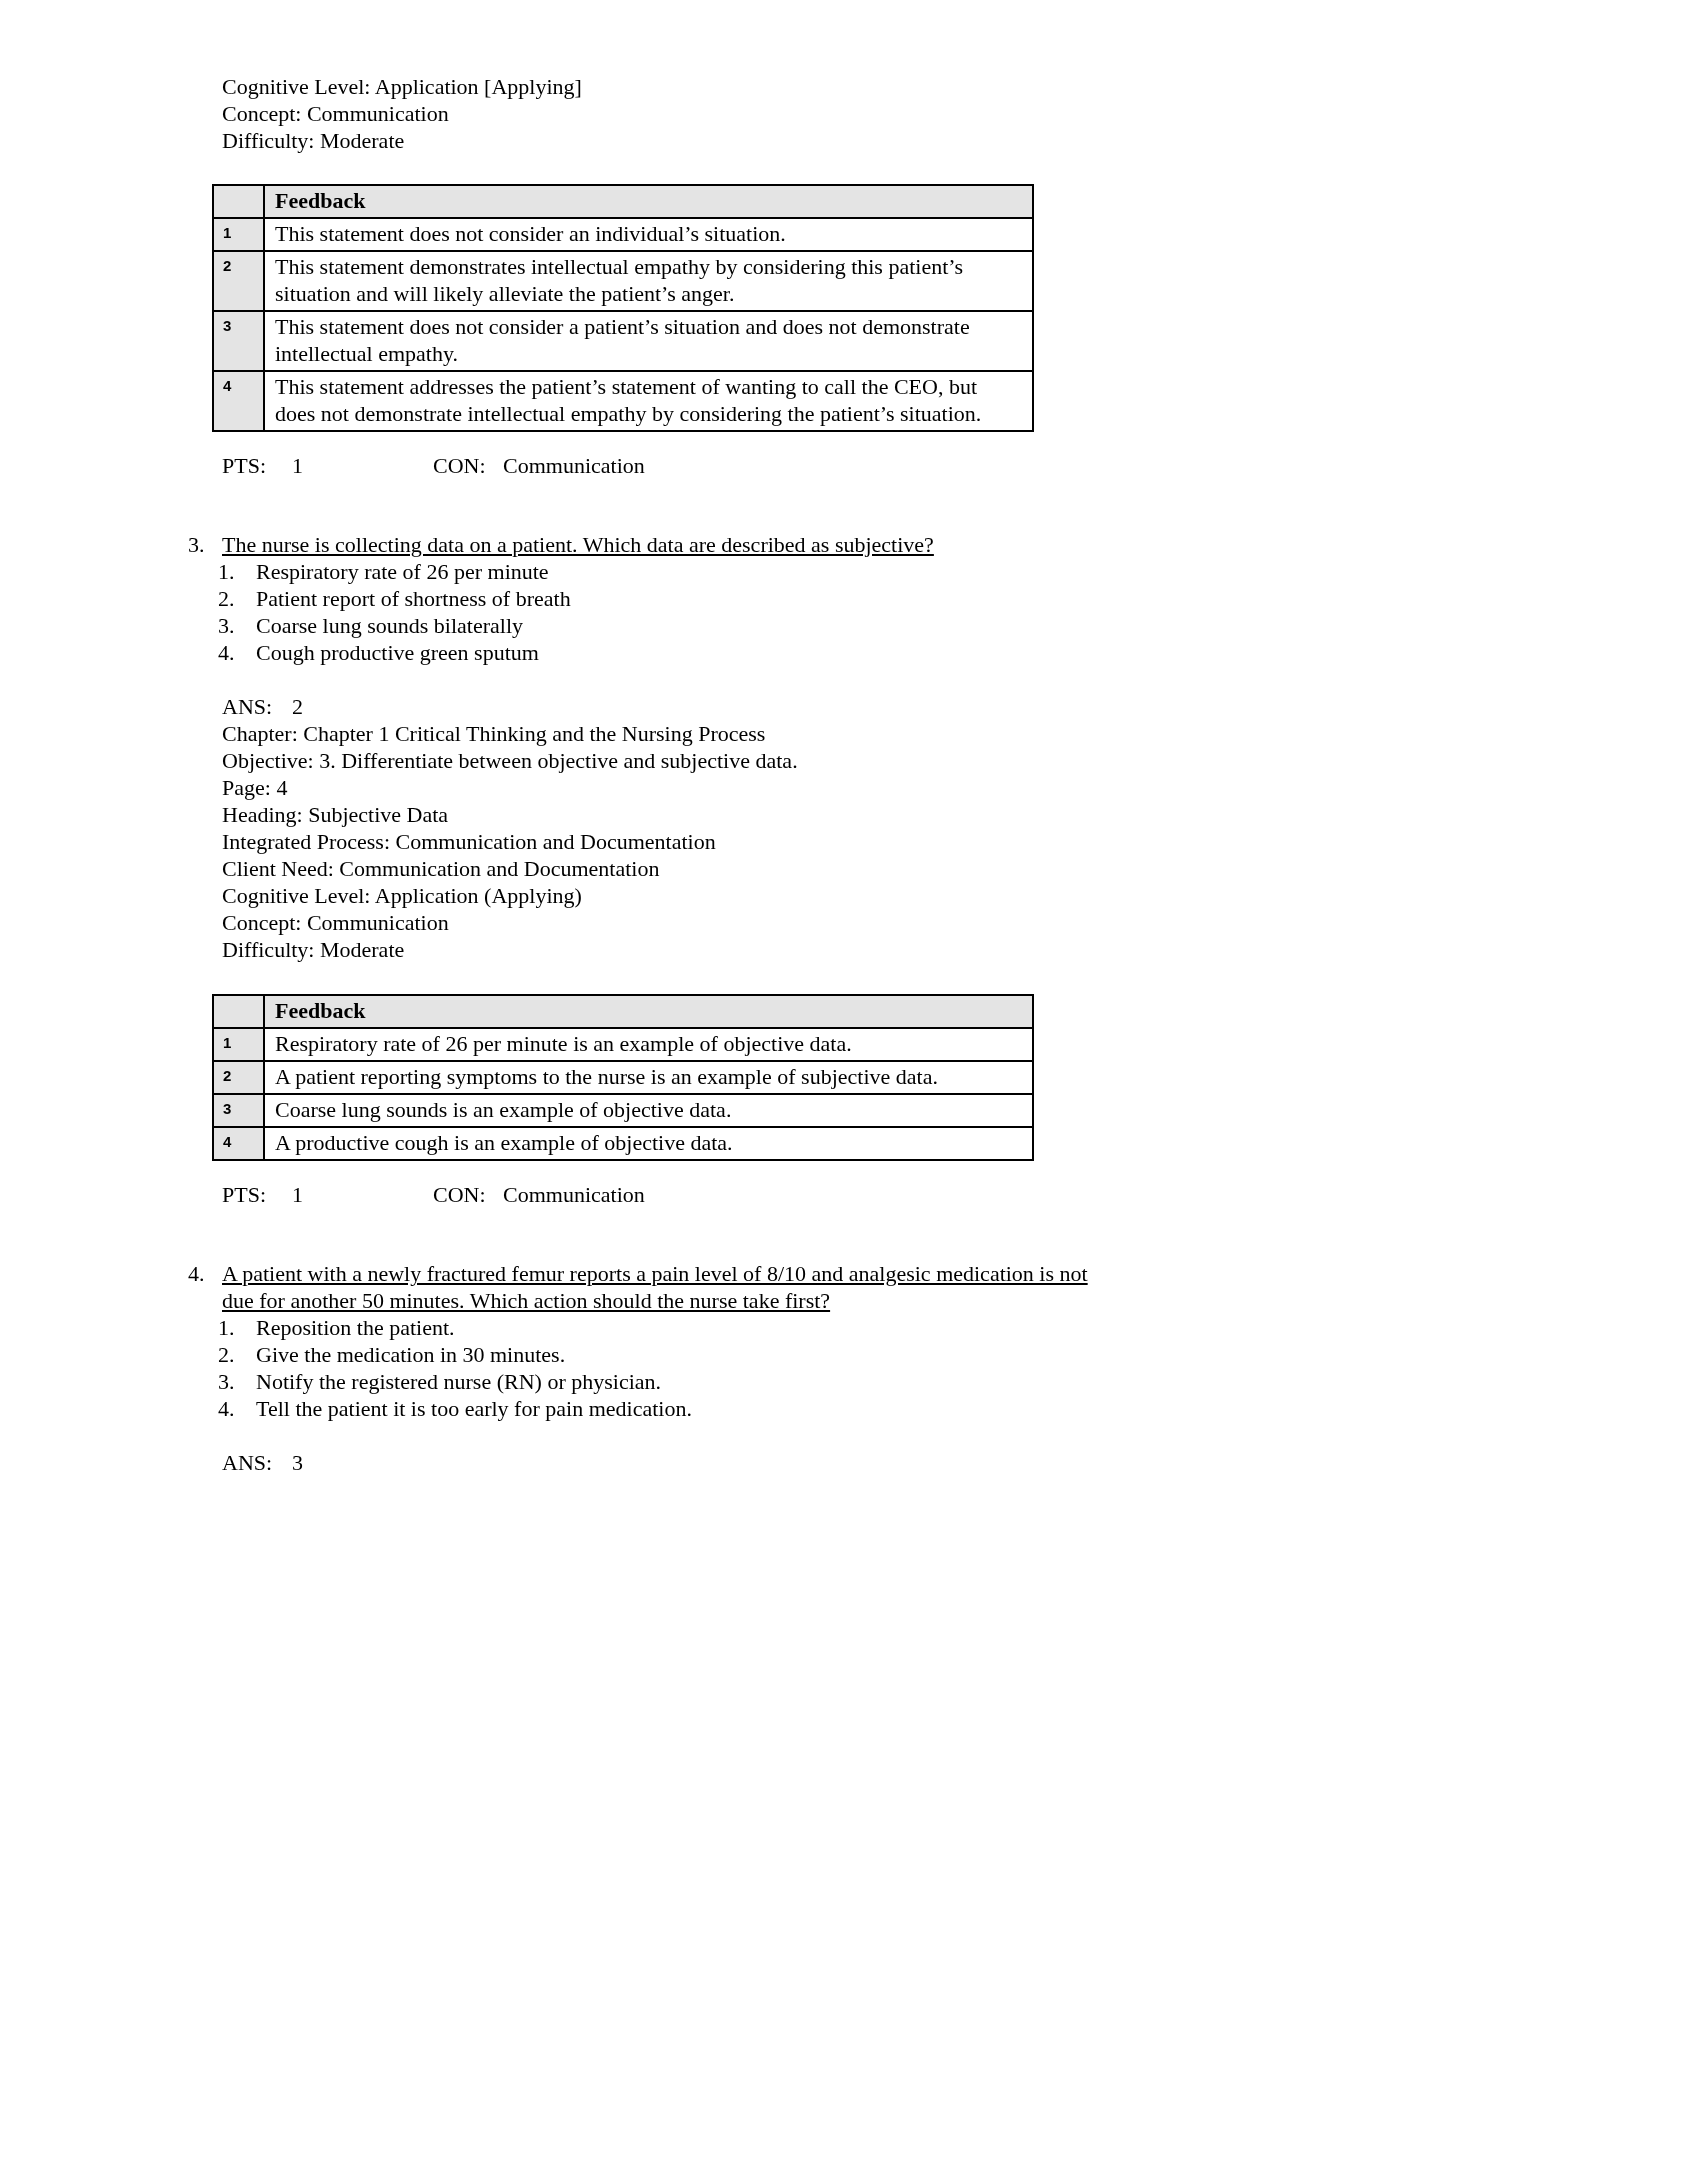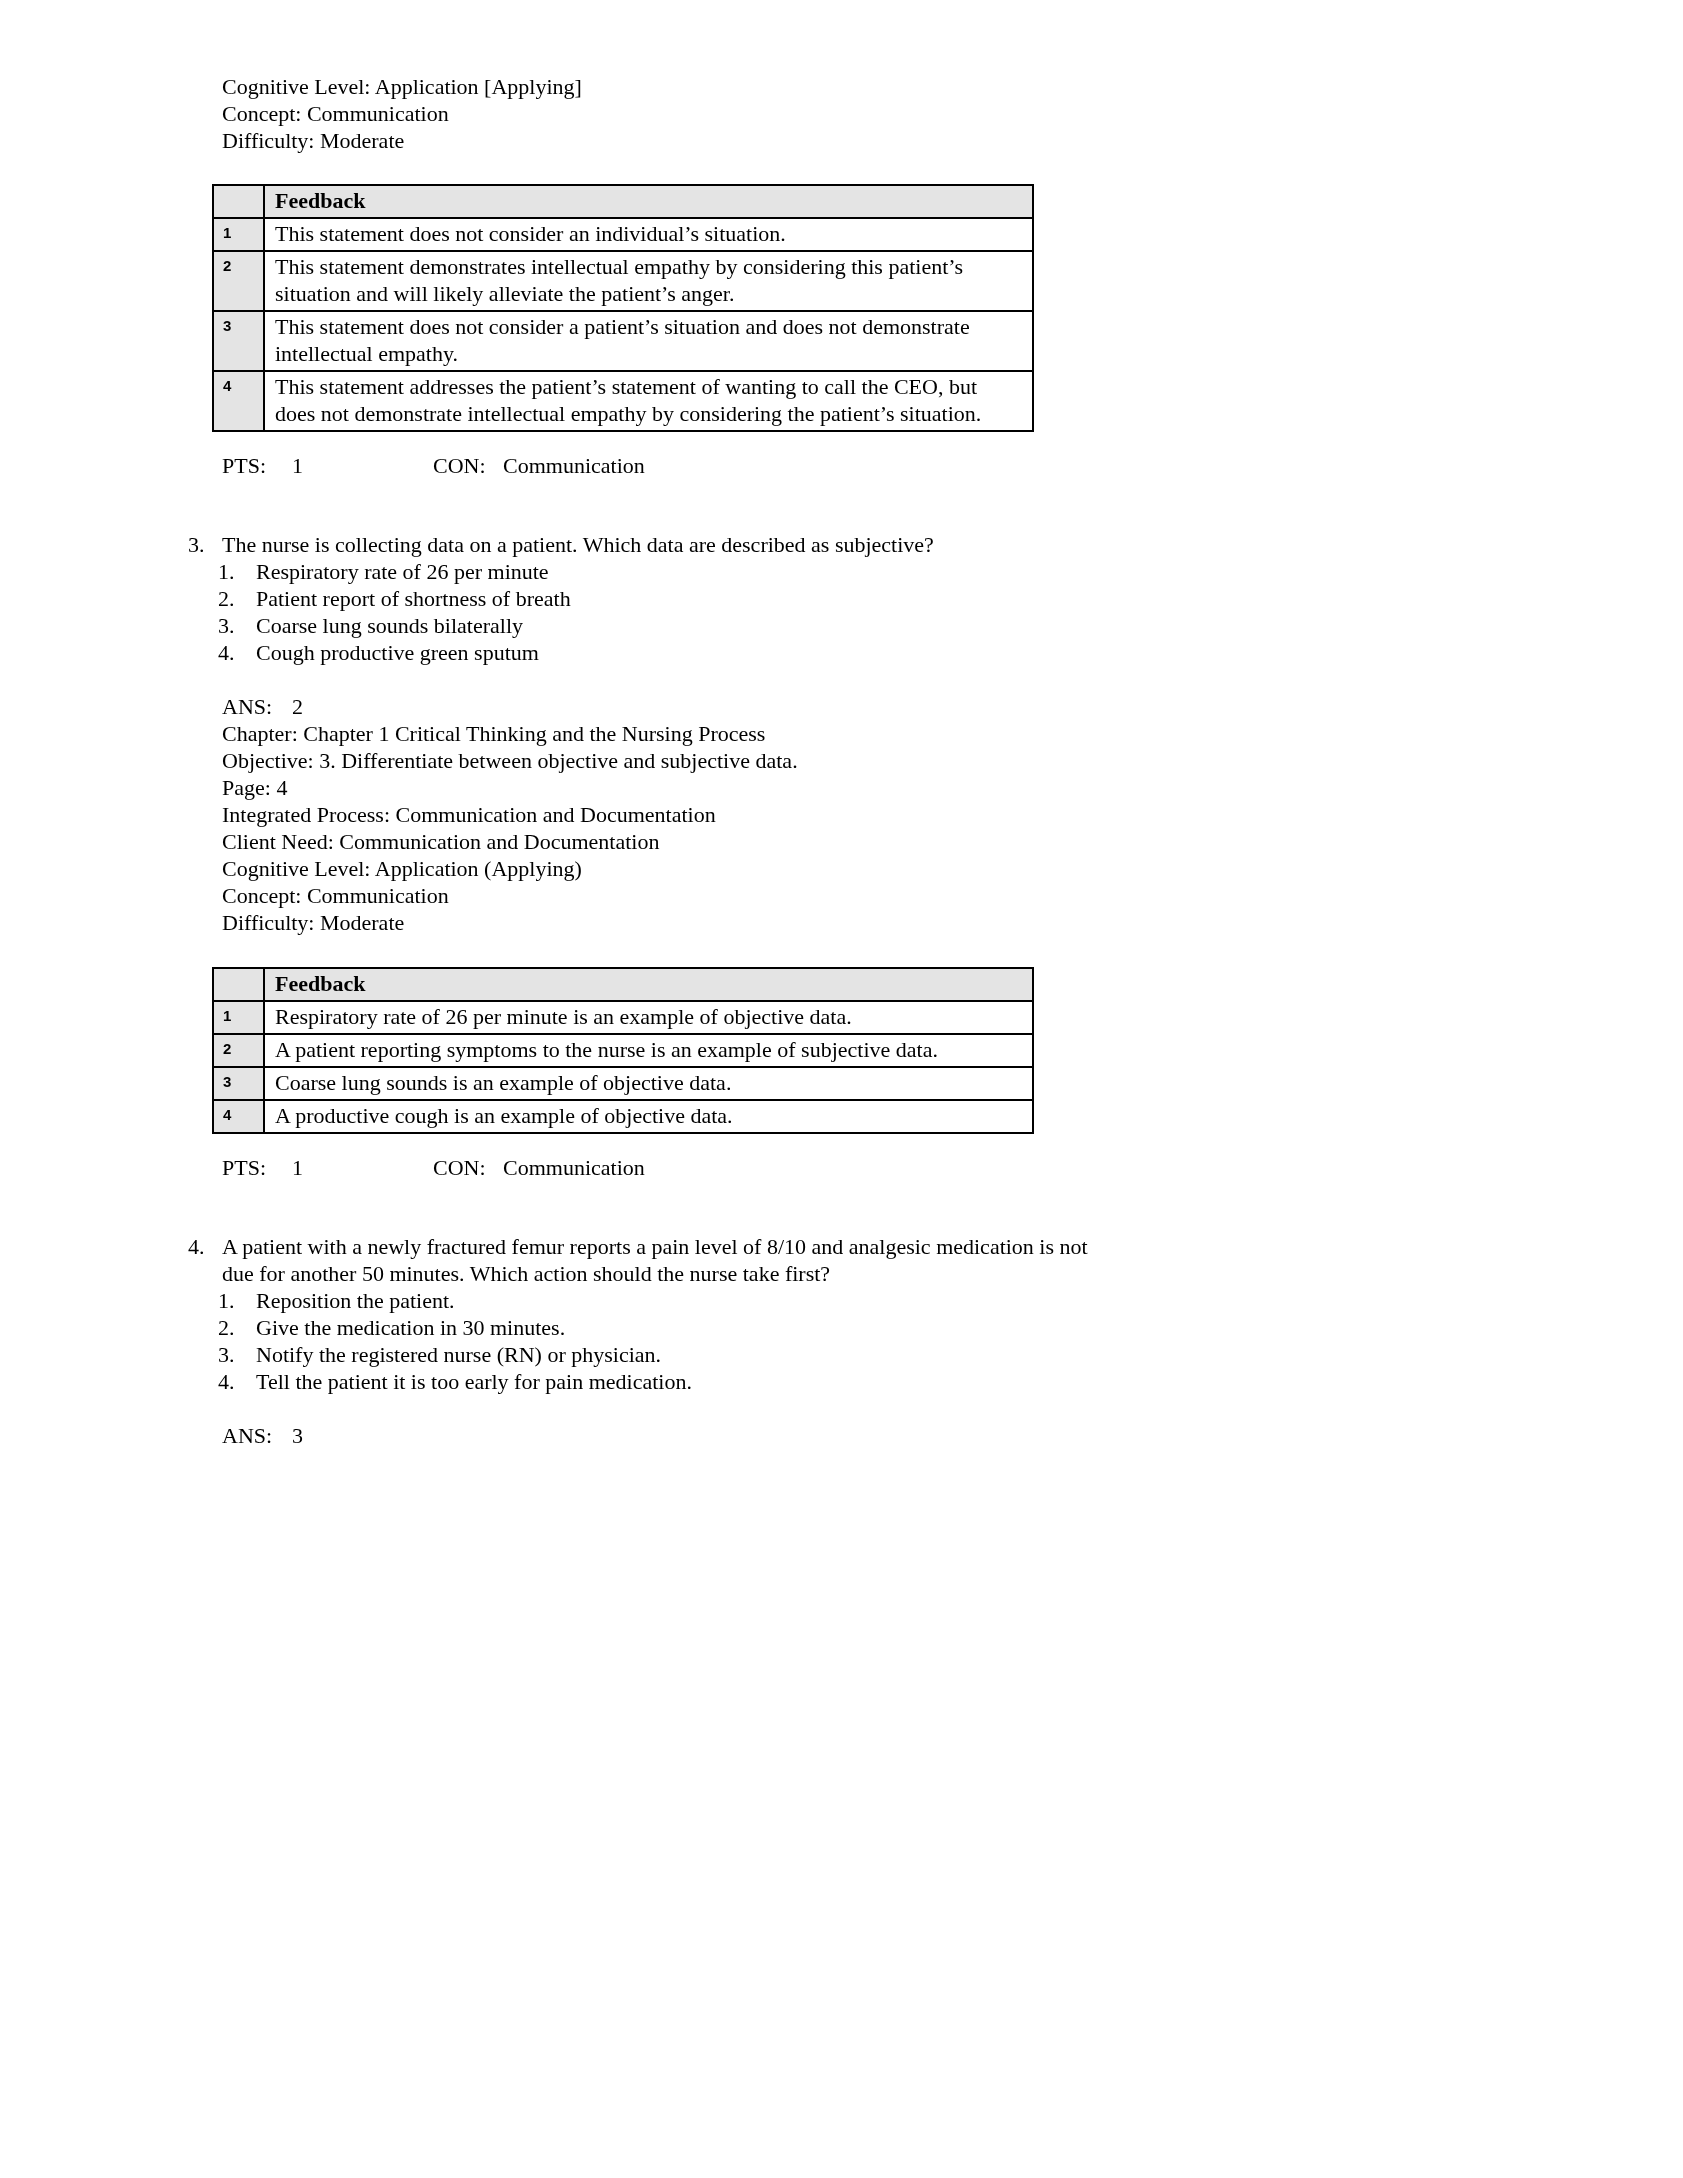--- a/index.html
+++ b/index.html
@@ -45,21 +45,21 @@
     background: #e4e4e4;
     font-weight: bold;
   }
 
   .pts-line { margin-top: 20px; margin-bottom: 52px; }
   .w71 { display: inline-block; width: 70px; }
   .w142 { display: inline-block; width: 141px; }
 
   .question { display: flex; }
   .qnum { width: 34px; flex-shrink: 0; }
-  .qbody { width: 891px; }
+  .qbody { width: 891px; text-decoration: underline; }
   .options { margin-left: 30px; }
   .option { display: flex; }
   .onum { width: 38px; flex-shrink: 0; }
   .obody { flex: 1; }
 
   .ans-block { margin-top: 27px; }
   .table-gap { height: 31px; }
 </style>
 </head>
 <body>
@@ -122,20 +122,21 @@
       <div class="onum">4.</div>
       <div class="obody">Cough productive green sputum</div>
     </div>
   </div>
 
   <div class="ans-block indent">
     <div class="line"><span class="w71">ANS:</span><span>2</span></div>
     <div class="line">Chapter: Chapter 1 Critical Thinking and the Nursing Process</div>
     <div class="line">Objective: 3. Differentiate between objective and subjective data.</div>
     <div class="line">Page: 4</div>
+    <div class="line">Heading: Subjective Data</div>
     <div class="line">Integrated Process: Communication and Documentation</div>
     <div class="line">Client Need: Communication and Documentation</div>
     <div class="line">Cognitive Level: Application (Applying)</div>
     <div class="line">Concept: Communication</div>
     <div class="line">Difficulty: Moderate</div>
   </div>
 
   <div class="table-gap"></div>
 
   <table class="feedback-table">

